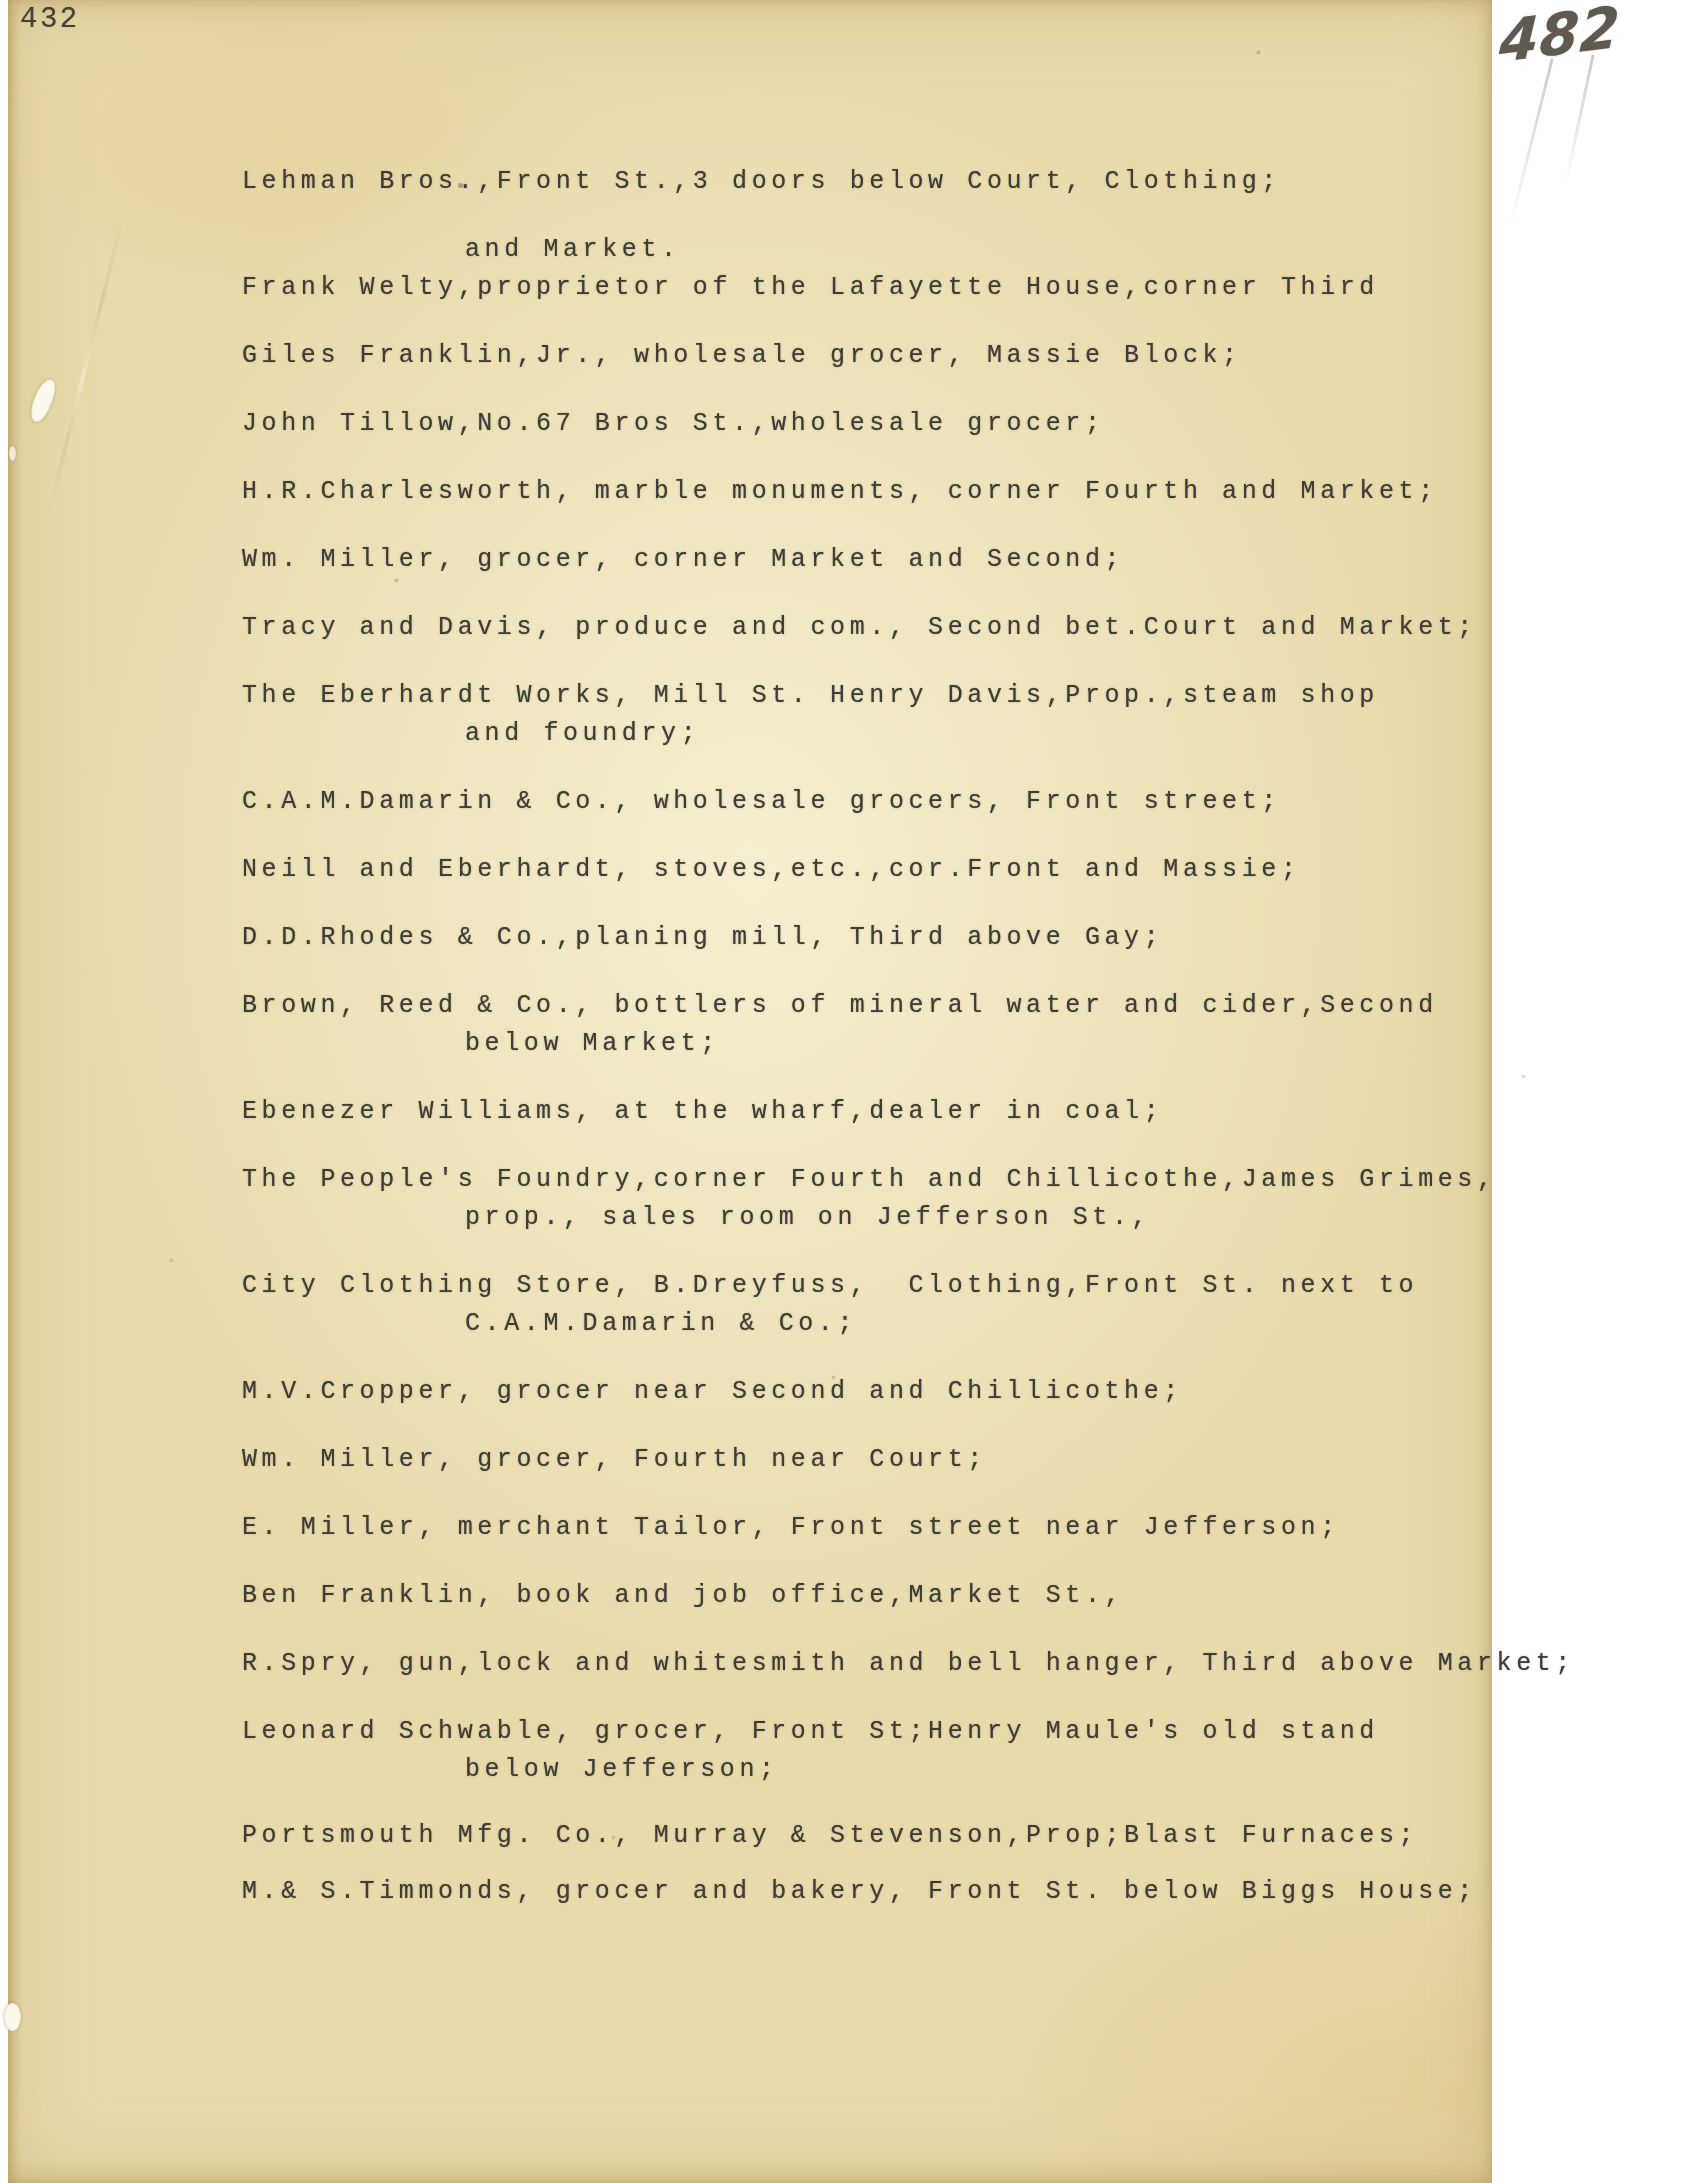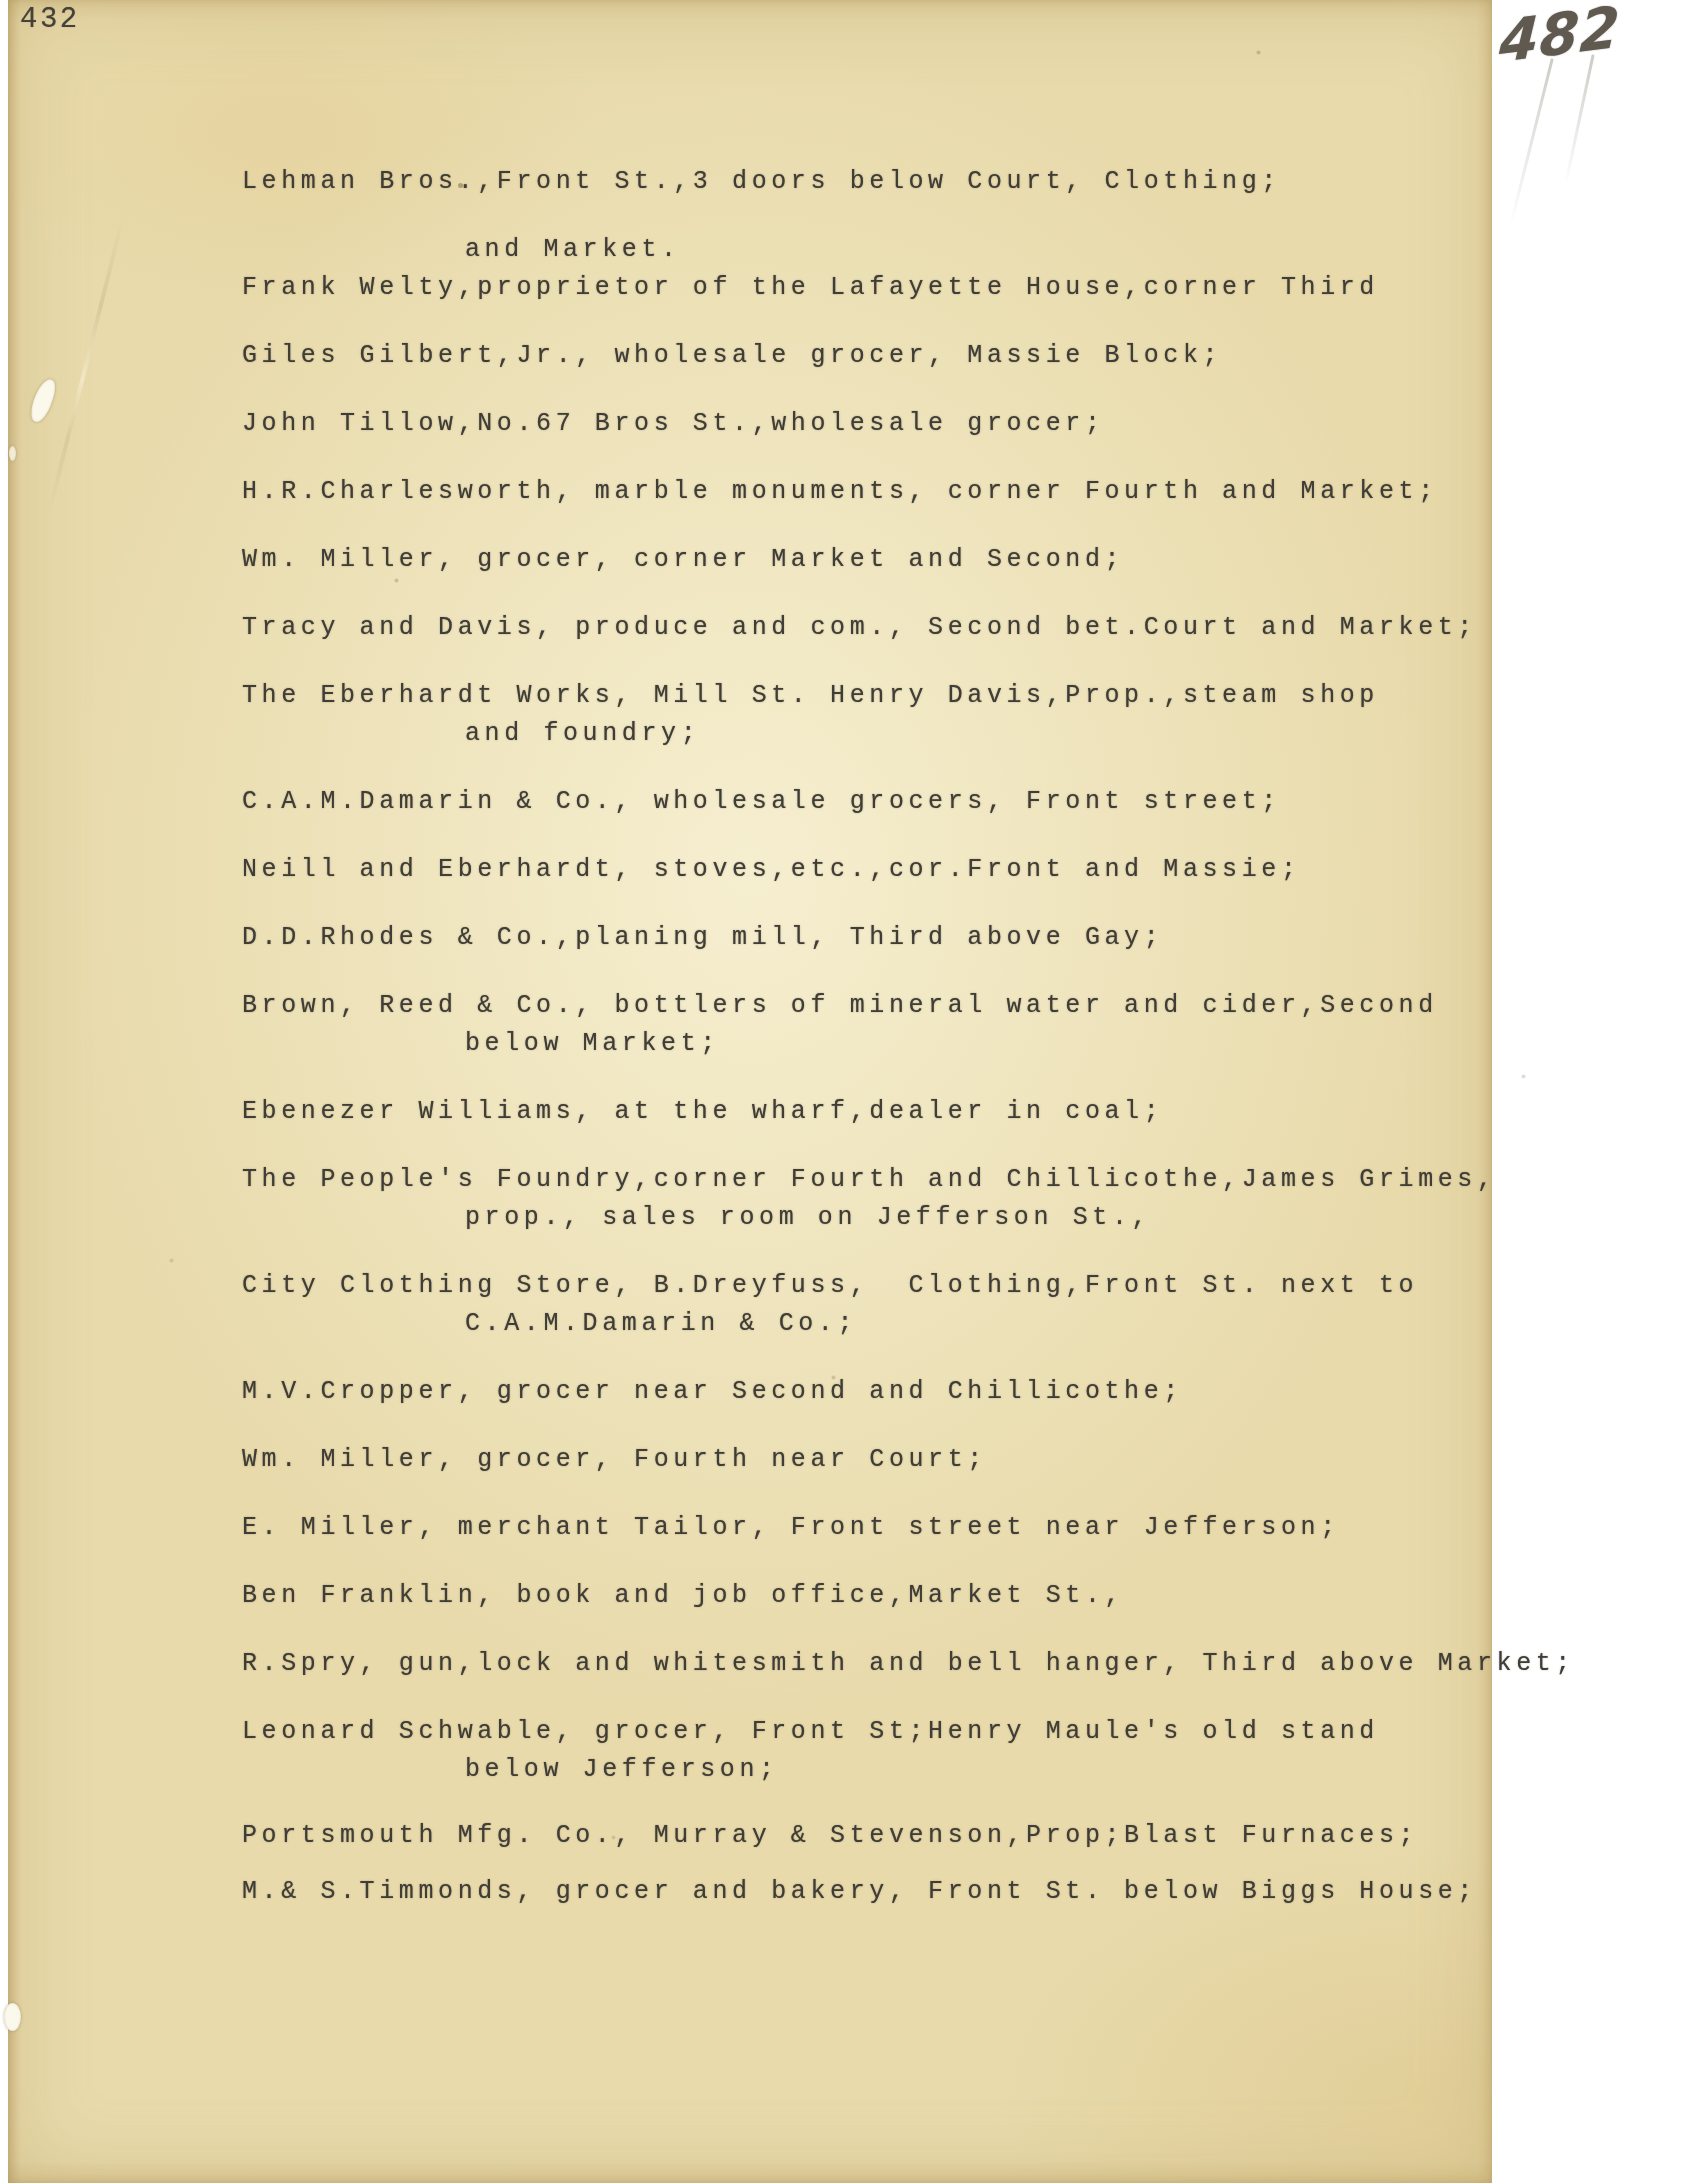--- a/index.html
+++ b/index.html
@@ -92,21 +92,21 @@
 
   <div class="entries">
       <div class="entry">
         <div class="line">Lehman Bros.,Front St.,3 doors below Court, Clothing;</div>
       </div>
       <div class="entry">
         <div class="line cont">and Market.</div>
         <div class="line">Frank Welty,proprietor of the Lafayette House,corner Third</div>
       </div>
       <div class="entry">
-        <div class="line">Giles Gilbert,Jr., wholesale grocer, Massie Block;</div>
+        <div class="line">Giles Franklin,Jr., wholesale grocer, Massie Block;</div>
       </div>
       <div class="entry">
         <div class="line">John Tillow,No.67 Bros St.,wholesale grocer;</div>
       </div>
       <div class="entry">
         <div class="line">H.R.Charlesworth, marble monuments, corner Fourth and Market;</div>
       </div>
       <div class="entry">
         <div class="line">Wm. Miller, grocer, corner Market and Second;</div>
       </div>

